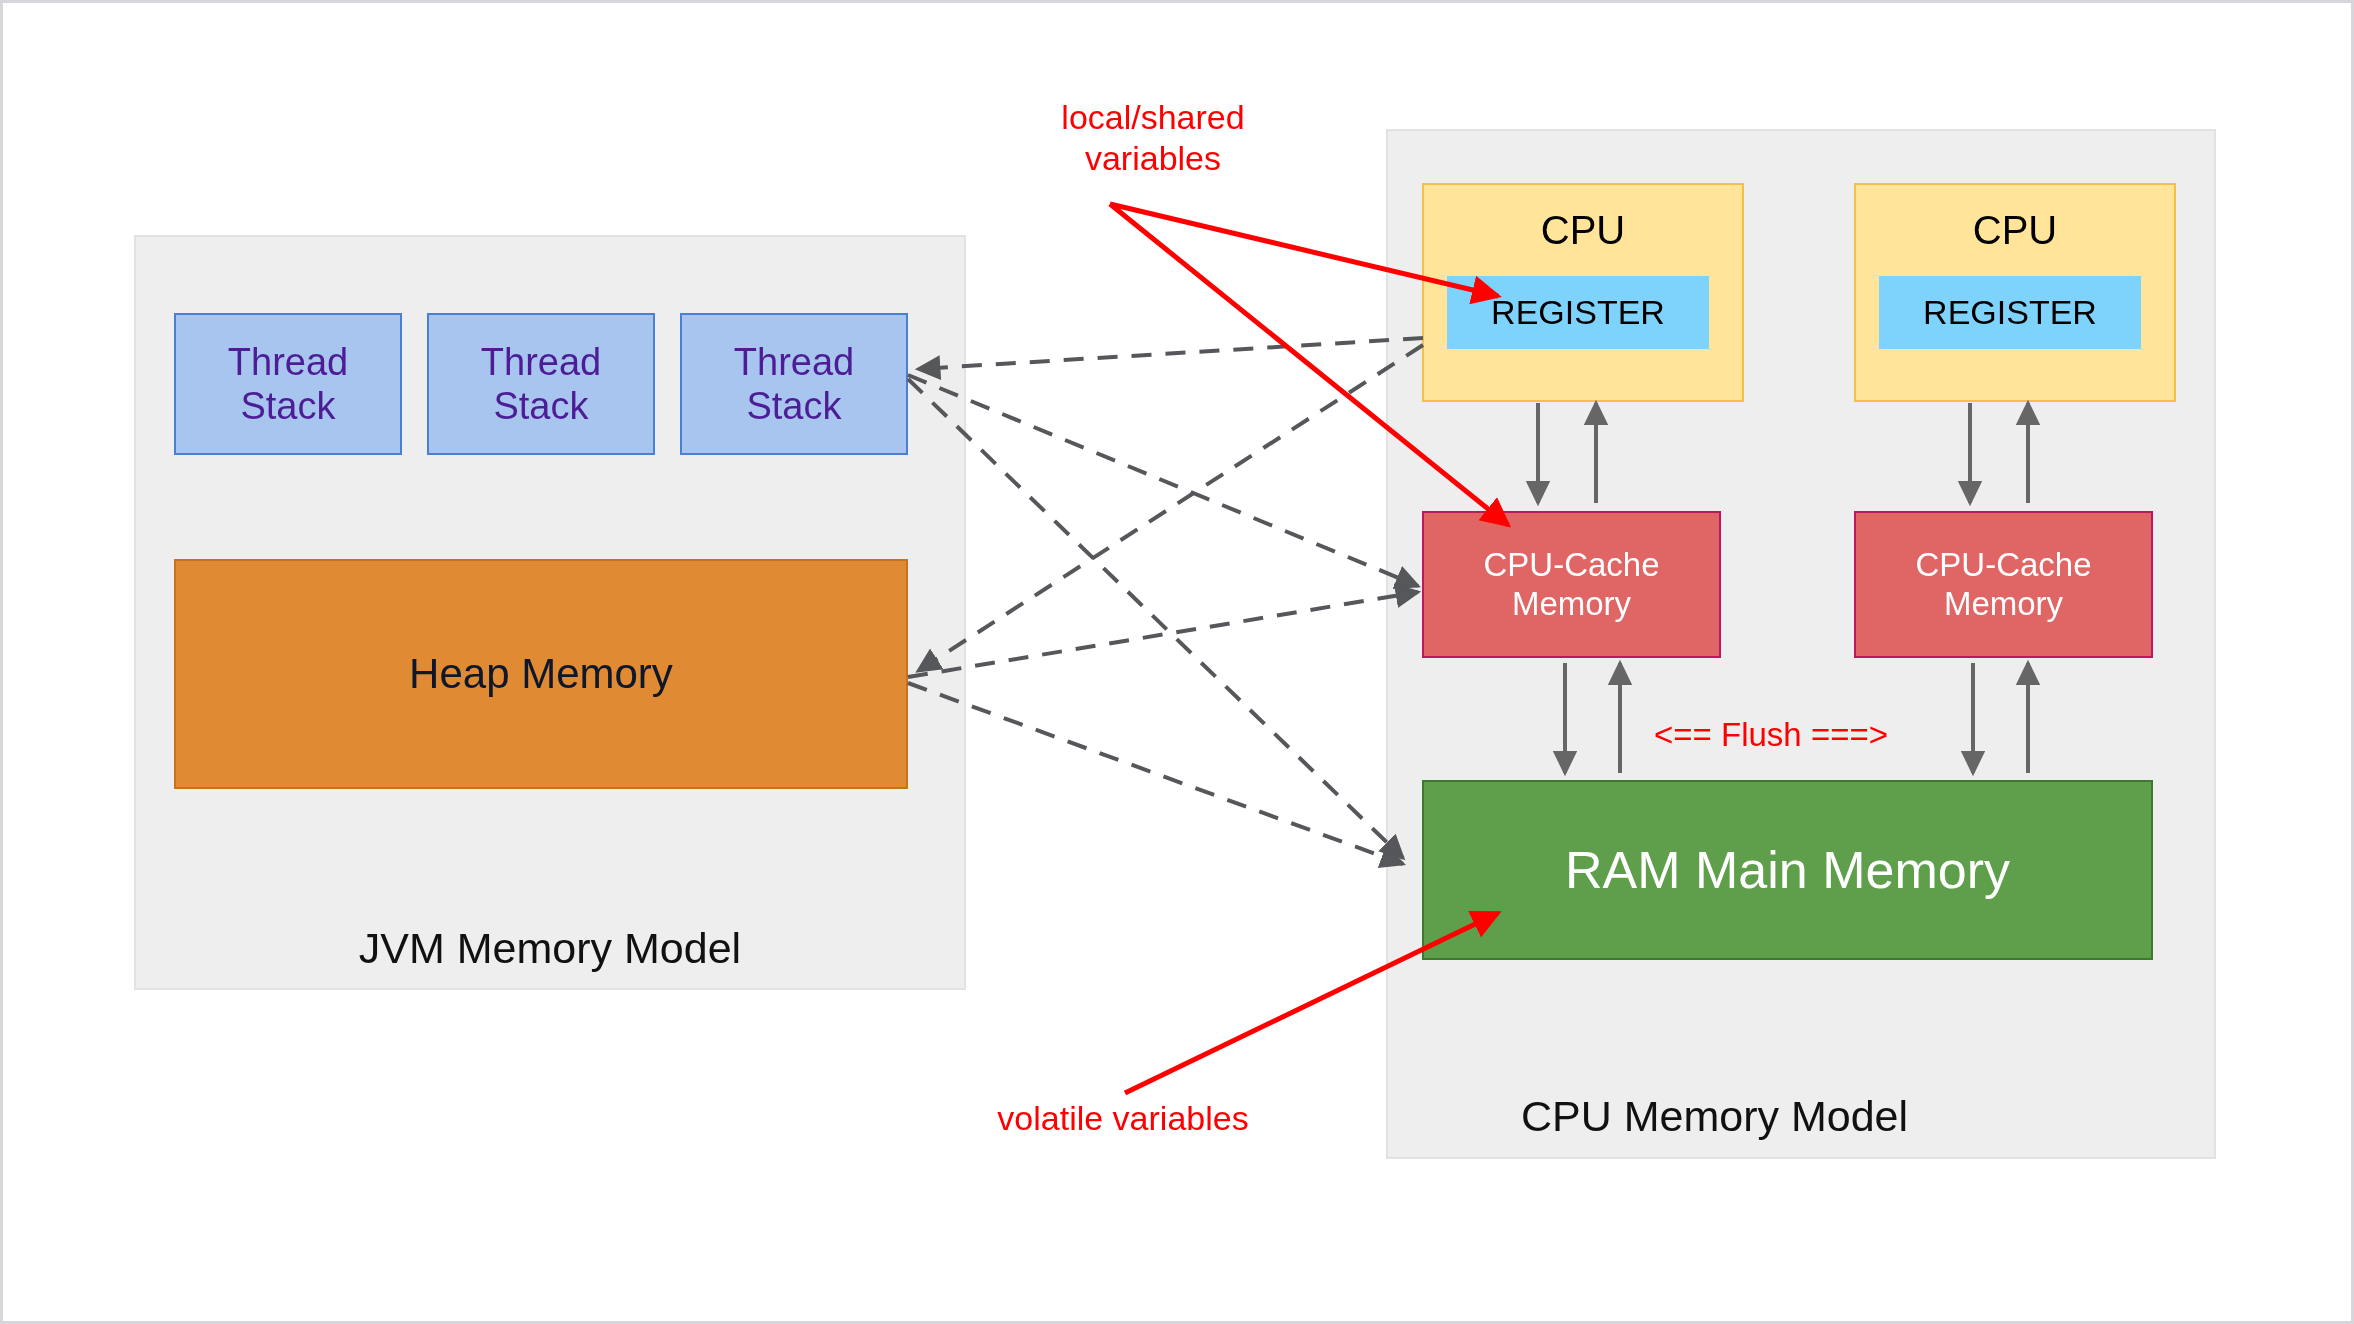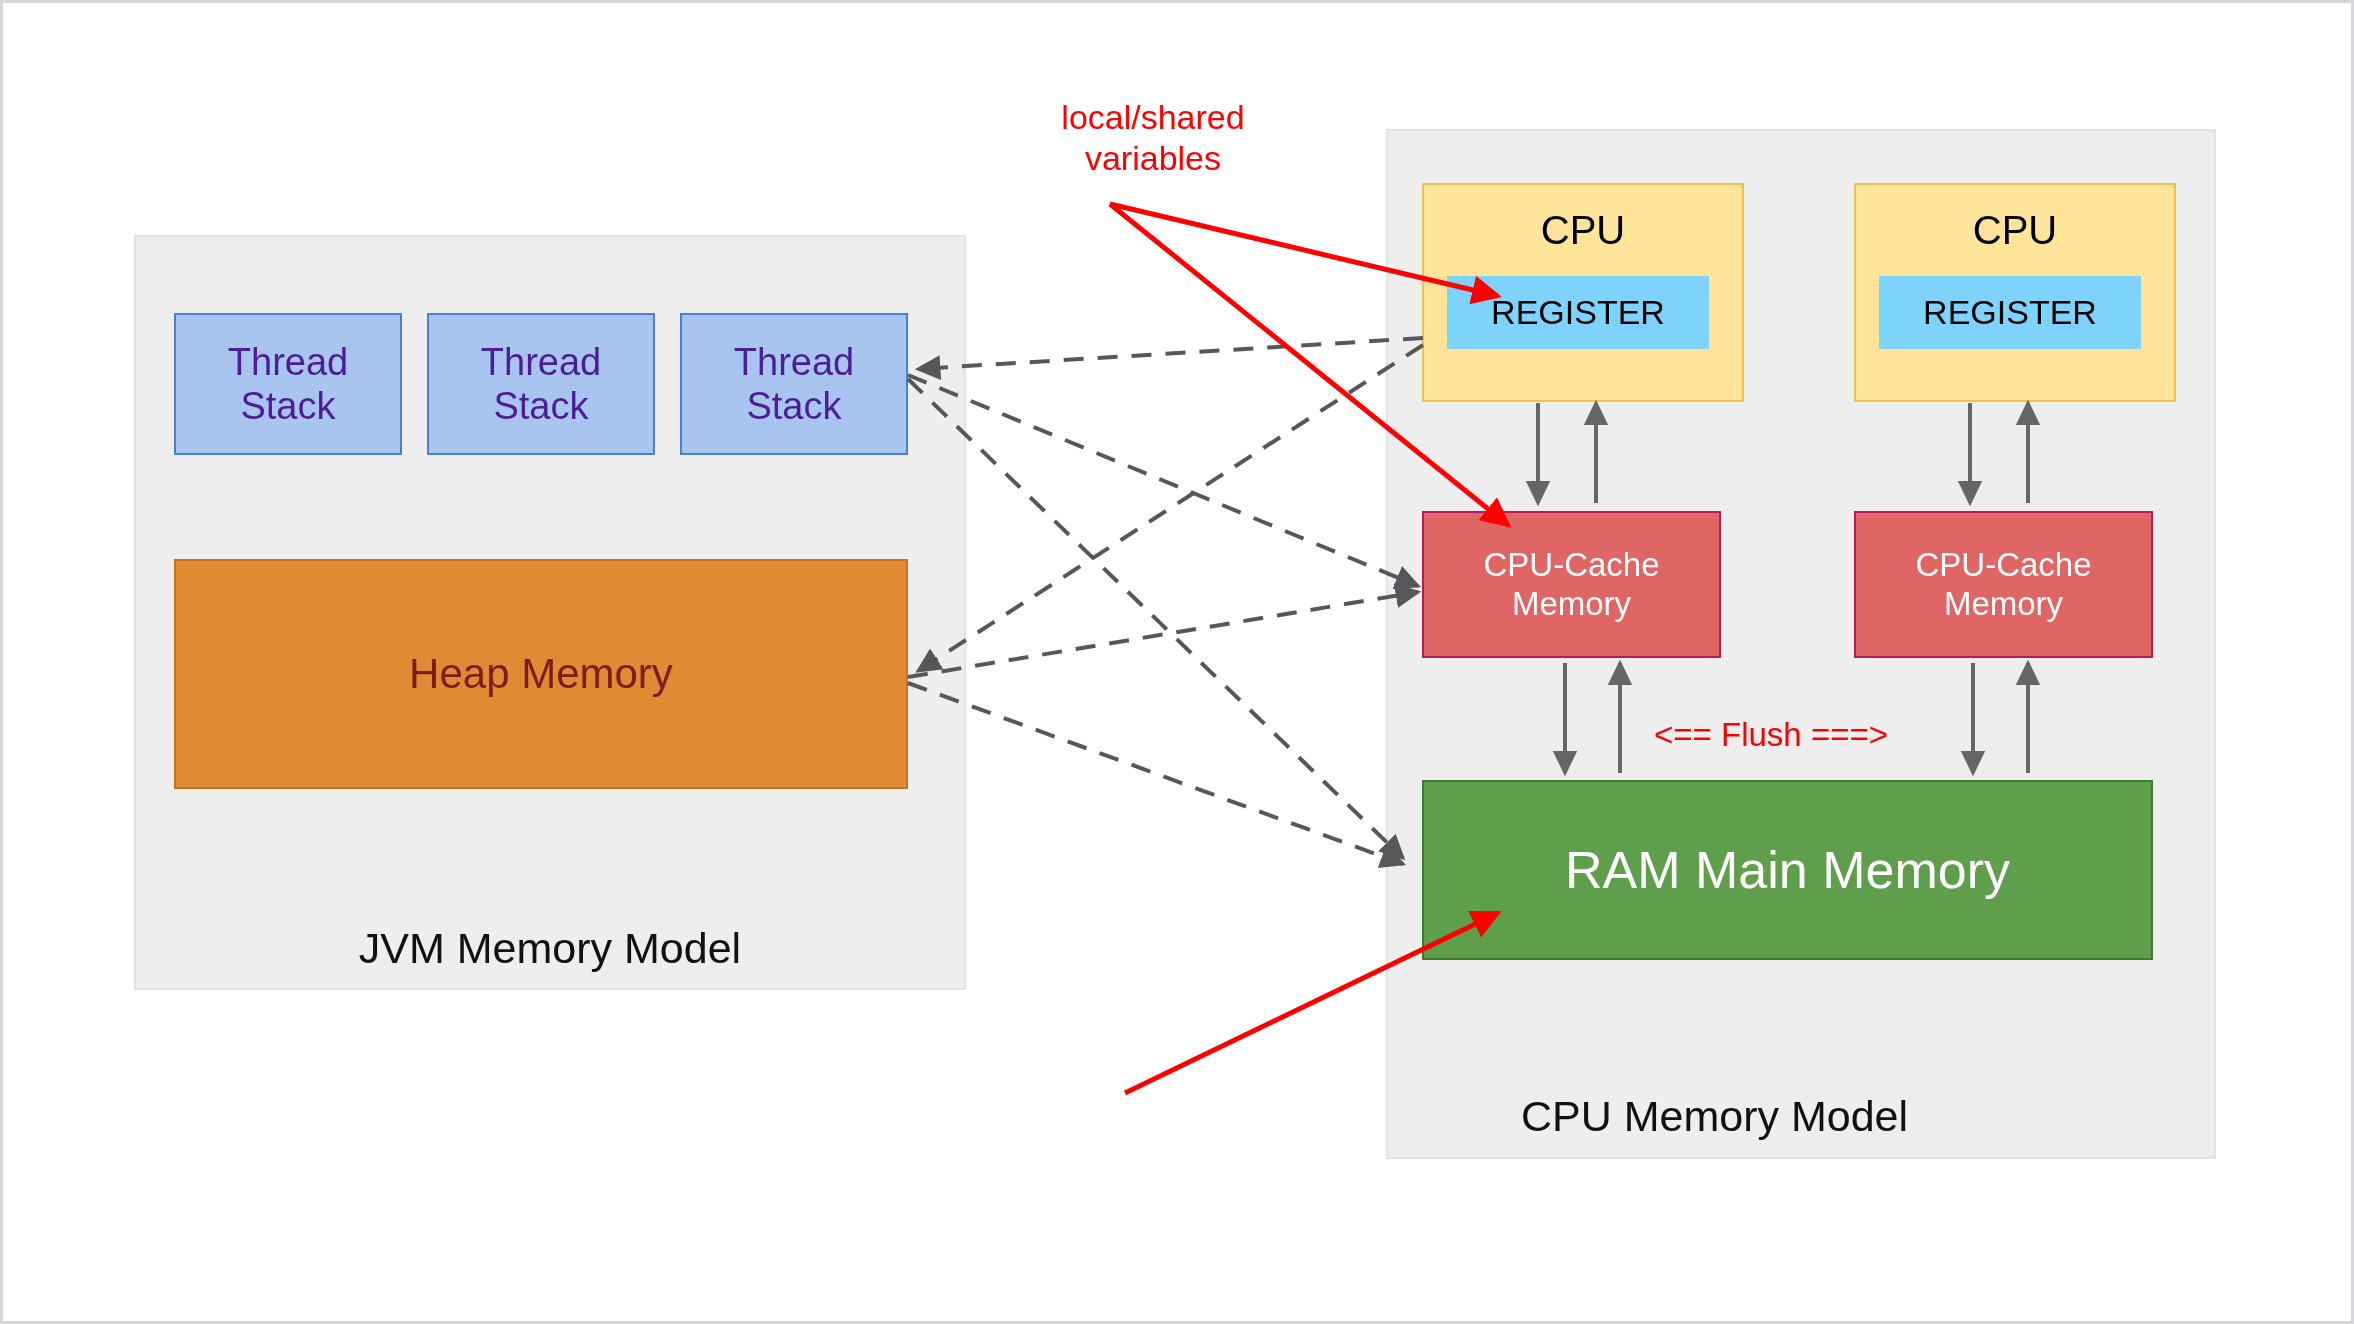--- a/index.html
+++ b/index.html
@@ -62,21 +62,21 @@
   #thread-stack-2 { left: 424px; }
   #thread-stack-3 { left: 677px; }
 
   #heap-memory {
     left: 171px;
     top: 556px;
     width: 734px;
     height: 230px;
     background: #e08a33;
     border: 2px solid #c4741f;
-    color: #7f1d1d;
+    color: #0f172a;
     font-size: 42px;
   }
 
   .cpu-box {
     background: #ffe49a;
     border: 2px solid #f2c14a;
     top: 180px;
     width: 322px;
     height: 219px;
     color: #000000;
@@ -189,20 +189,21 @@
 Memory</div>
   <div class="node cache-box" id="cache-2">CPU-Cache
 Memory</div>
 
   <div class="node" id="ram-memory">RAM Main Memory</div>
 
   <div class="panel-caption" id="cpu-caption">CPU Memory Model</div>
 
   <div class="annot" id="annot-local">local/shared
 variables</div>
+  <div class="annot" id="annot-volatile">volatile variables</div>
   <div class="annot" id="annot-flush">&lt;== Flush ===&gt;</div>
 
   <svg class="overlay" viewBox="0 0 2354 1324" xmlns="http://www.w3.org/2000/svg">
     <defs>
       <marker id="ah-gray" markerWidth="7" markerHeight="7" refX="5.6" refY="3.5" orient="auto" markerUnits="strokeWidth">
         <path d="M0,0.4 L6.4,3.5 L0,6.6 z" fill="#56575b"></path>
       </marker>
       <marker id="ah-gray-solid" markerWidth="7" markerHeight="7" refX="5.6" refY="3.5" orient="auto" markerUnits="strokeWidth">
         <path d="M0,0.4 L6.4,3.5 L0,6.6 z" fill="#666666"></path>
       </marker>

